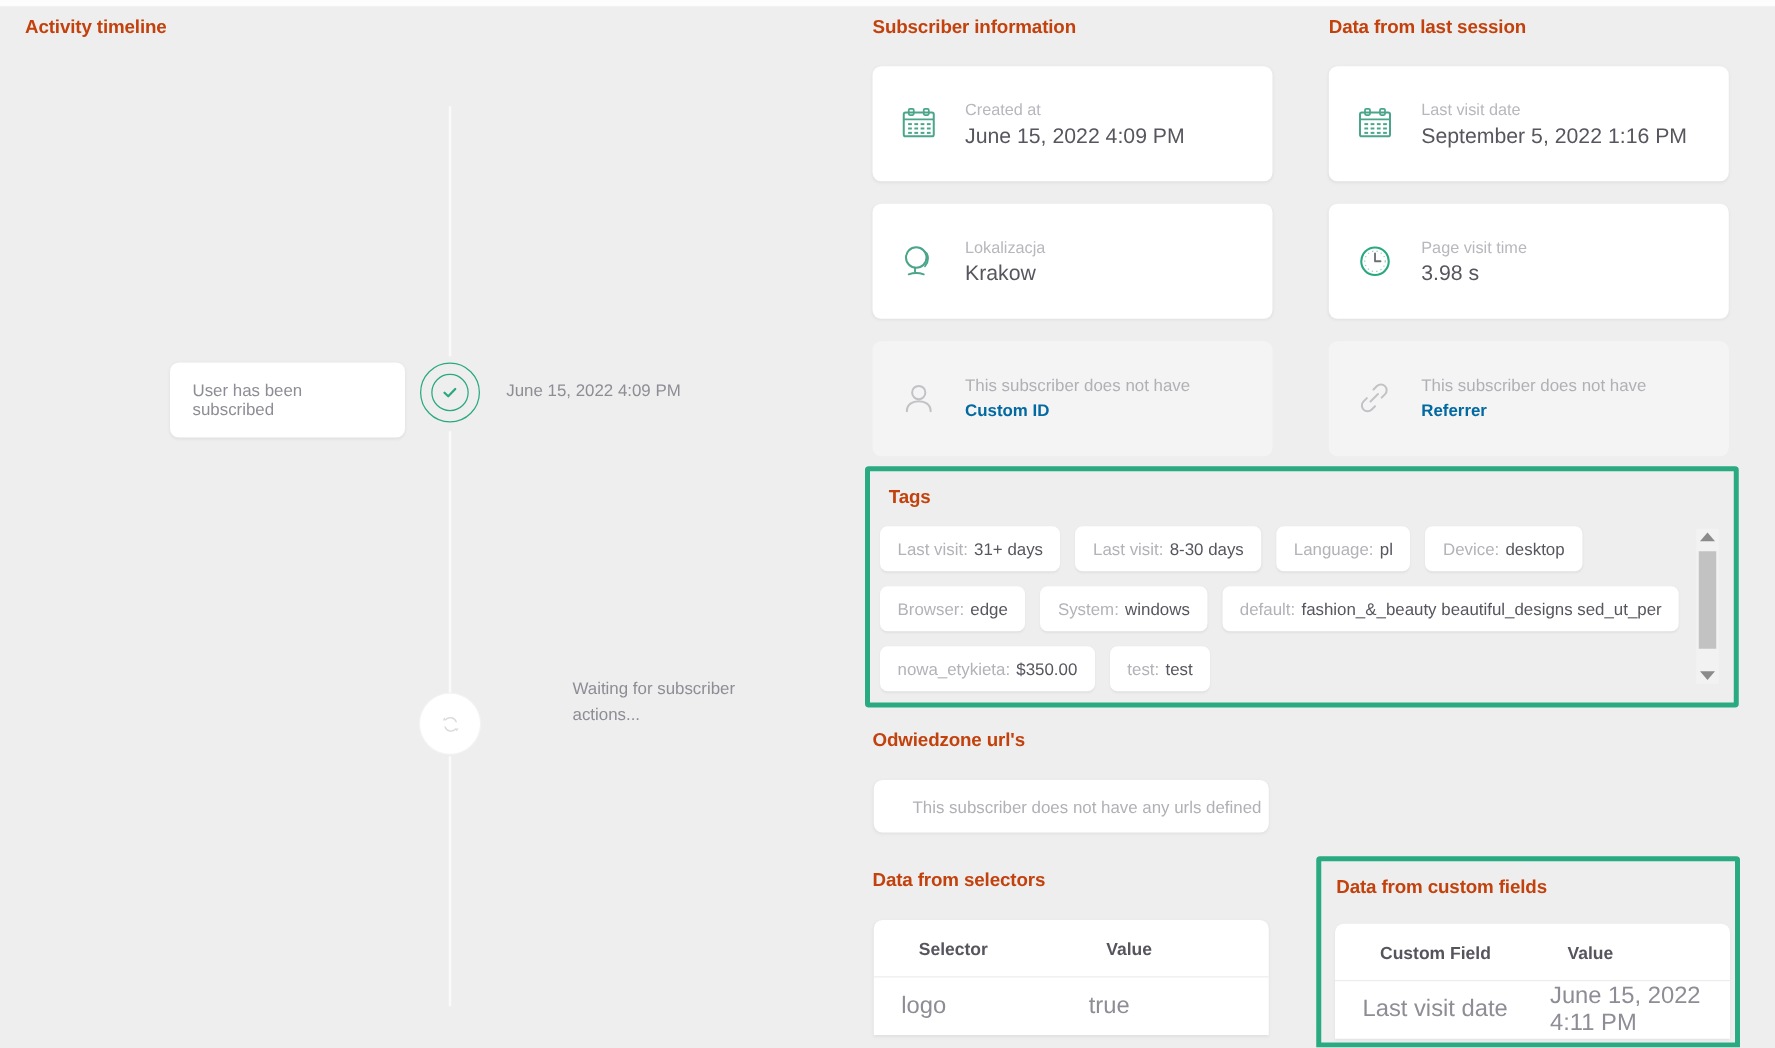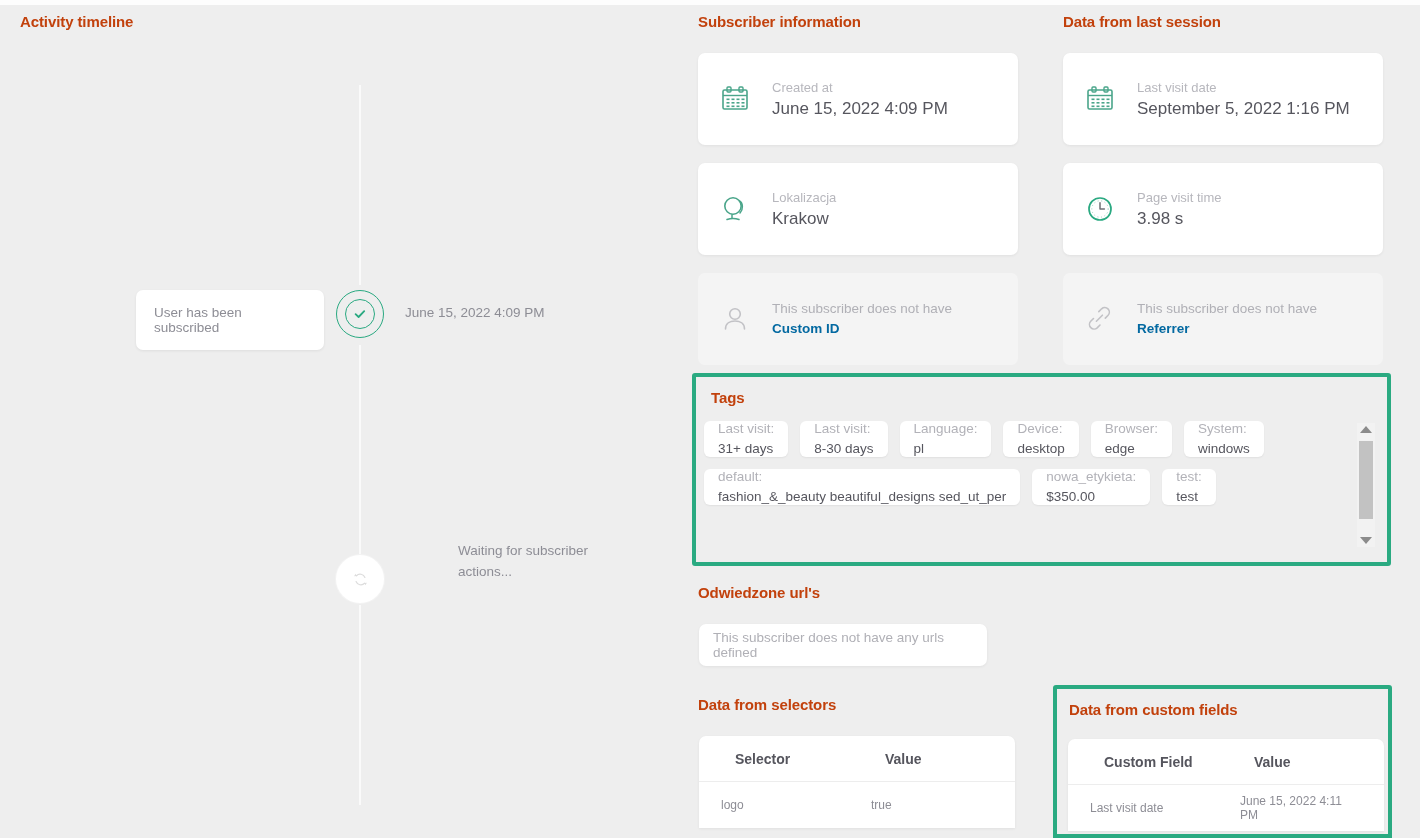--- a/index.html
+++ b/index.html
@@ -88,23 +88,23 @@
     background: #eeeeee;
   }
   #tags-title { position: absolute; left: 15px; top: 12px; }
   #tags-scrollarea {
     position: absolute; left: 8px; top: 44px; width: 645px;
     display: flex; flex-wrap: wrap; gap: 12px 12px; align-content: flex-start;
   }
   .tag {
     background: #ffffff; border-radius: 6px;
     box-shadow: 0 1px 2px rgba(0,0,0,0.06);
-    height: 36px; padding: 0 14px;
-    display: flex; gap: 5px;
-    font-size: 13.5px; white-space: nowrap; flex-direction: column;
+    height: 36px; padding: 12px 14px;
+    display: flex; align-items: center; gap: 5px;
+    font-size: 13.5px; white-space: nowrap;
   }
   .tag .k { color: #b2b2b8; }
   .tag .v { color: #56565e; }
 
   #tags-scrollbar {
     position: absolute; right: 12px; top: 46px;
     width: 18px; height: 124px;
     background: #f2f2f2;
     display: flex; flex-direction: column; align-items: center;
     justify-content: space-between;
@@ -114,44 +114,44 @@
   .sb-down { border-top: 7px solid #8b8b8b; margin-bottom: 3px; }
   #sb-thumb {
     position: absolute; top: 18px; left: 2px;
     width: 14px; height: 78px; background: #c2c2c2;
   }
 
   
   #urls-title { position: absolute; left: 698px; top: 584px; }
   #urls-card {
     position: absolute; left: 699px; top: 624px;
-    width: 288px; height: 42px;
+    width: 316px; height: 42px;
     background: #ffffff; border-radius: 7px;
     box-shadow: 0 1px 3px rgba(0,0,0,0.06);
-    display: flex; align-items: center; padding-left: 14px;
+    display: flex; align-items: center; padding-left: 31px;
     font-size: 13.5px; color: #b0b0b6;
   }
 
   
   #selectors-title { position: absolute; left: 698px; top: 696px; }
   #selectors-table { position: absolute; left: 699px; top: 736px; width: 316px; }
   #custom-wrap {
     position: absolute; left: 1053px; top: 685px;
     width: 339px; height: 153px;
     border: 4px solid #2aaa81; border-top-left-radius: 3px; border-top-right-radius: 3px;
     background: #eeeeee;
   }
   #custom-title { position: absolute; left: 12px; top: 12px; }
   #custom-table { position: absolute; left: 11px; top: 50px; width: 316px; }
 
   .dtable { background: #ffffff; border-radius: 7px 7px 0 0; box-shadow: 0 1px 3px rgba(0,0,0,0.06); overflow: hidden; }
   .dtable .row { display: flex; height: 46px; align-items: center; padding: 0 22px; }
   .dtable .row.head { border-bottom: 1px solid #ededed; padding-left: 36px; }
   .dtable .head .c { font-size: 14px; font-weight: bold; color: #55555d; }
-  .dtable .body .c { font-size: 12px; color: #8d8d95; }
+  .dtable .body .c { font-size: 19px; color: #8d8d95; }
   .dtable .c1 { width: 150px; flex: 0 0 150px; }
   .dtable .c2 { flex: 1; }
 </style>
 </head>
 <body>
 
 <div id="page">
   <div class="topstrip"></div>
 
   <div id="timeline-panel">

